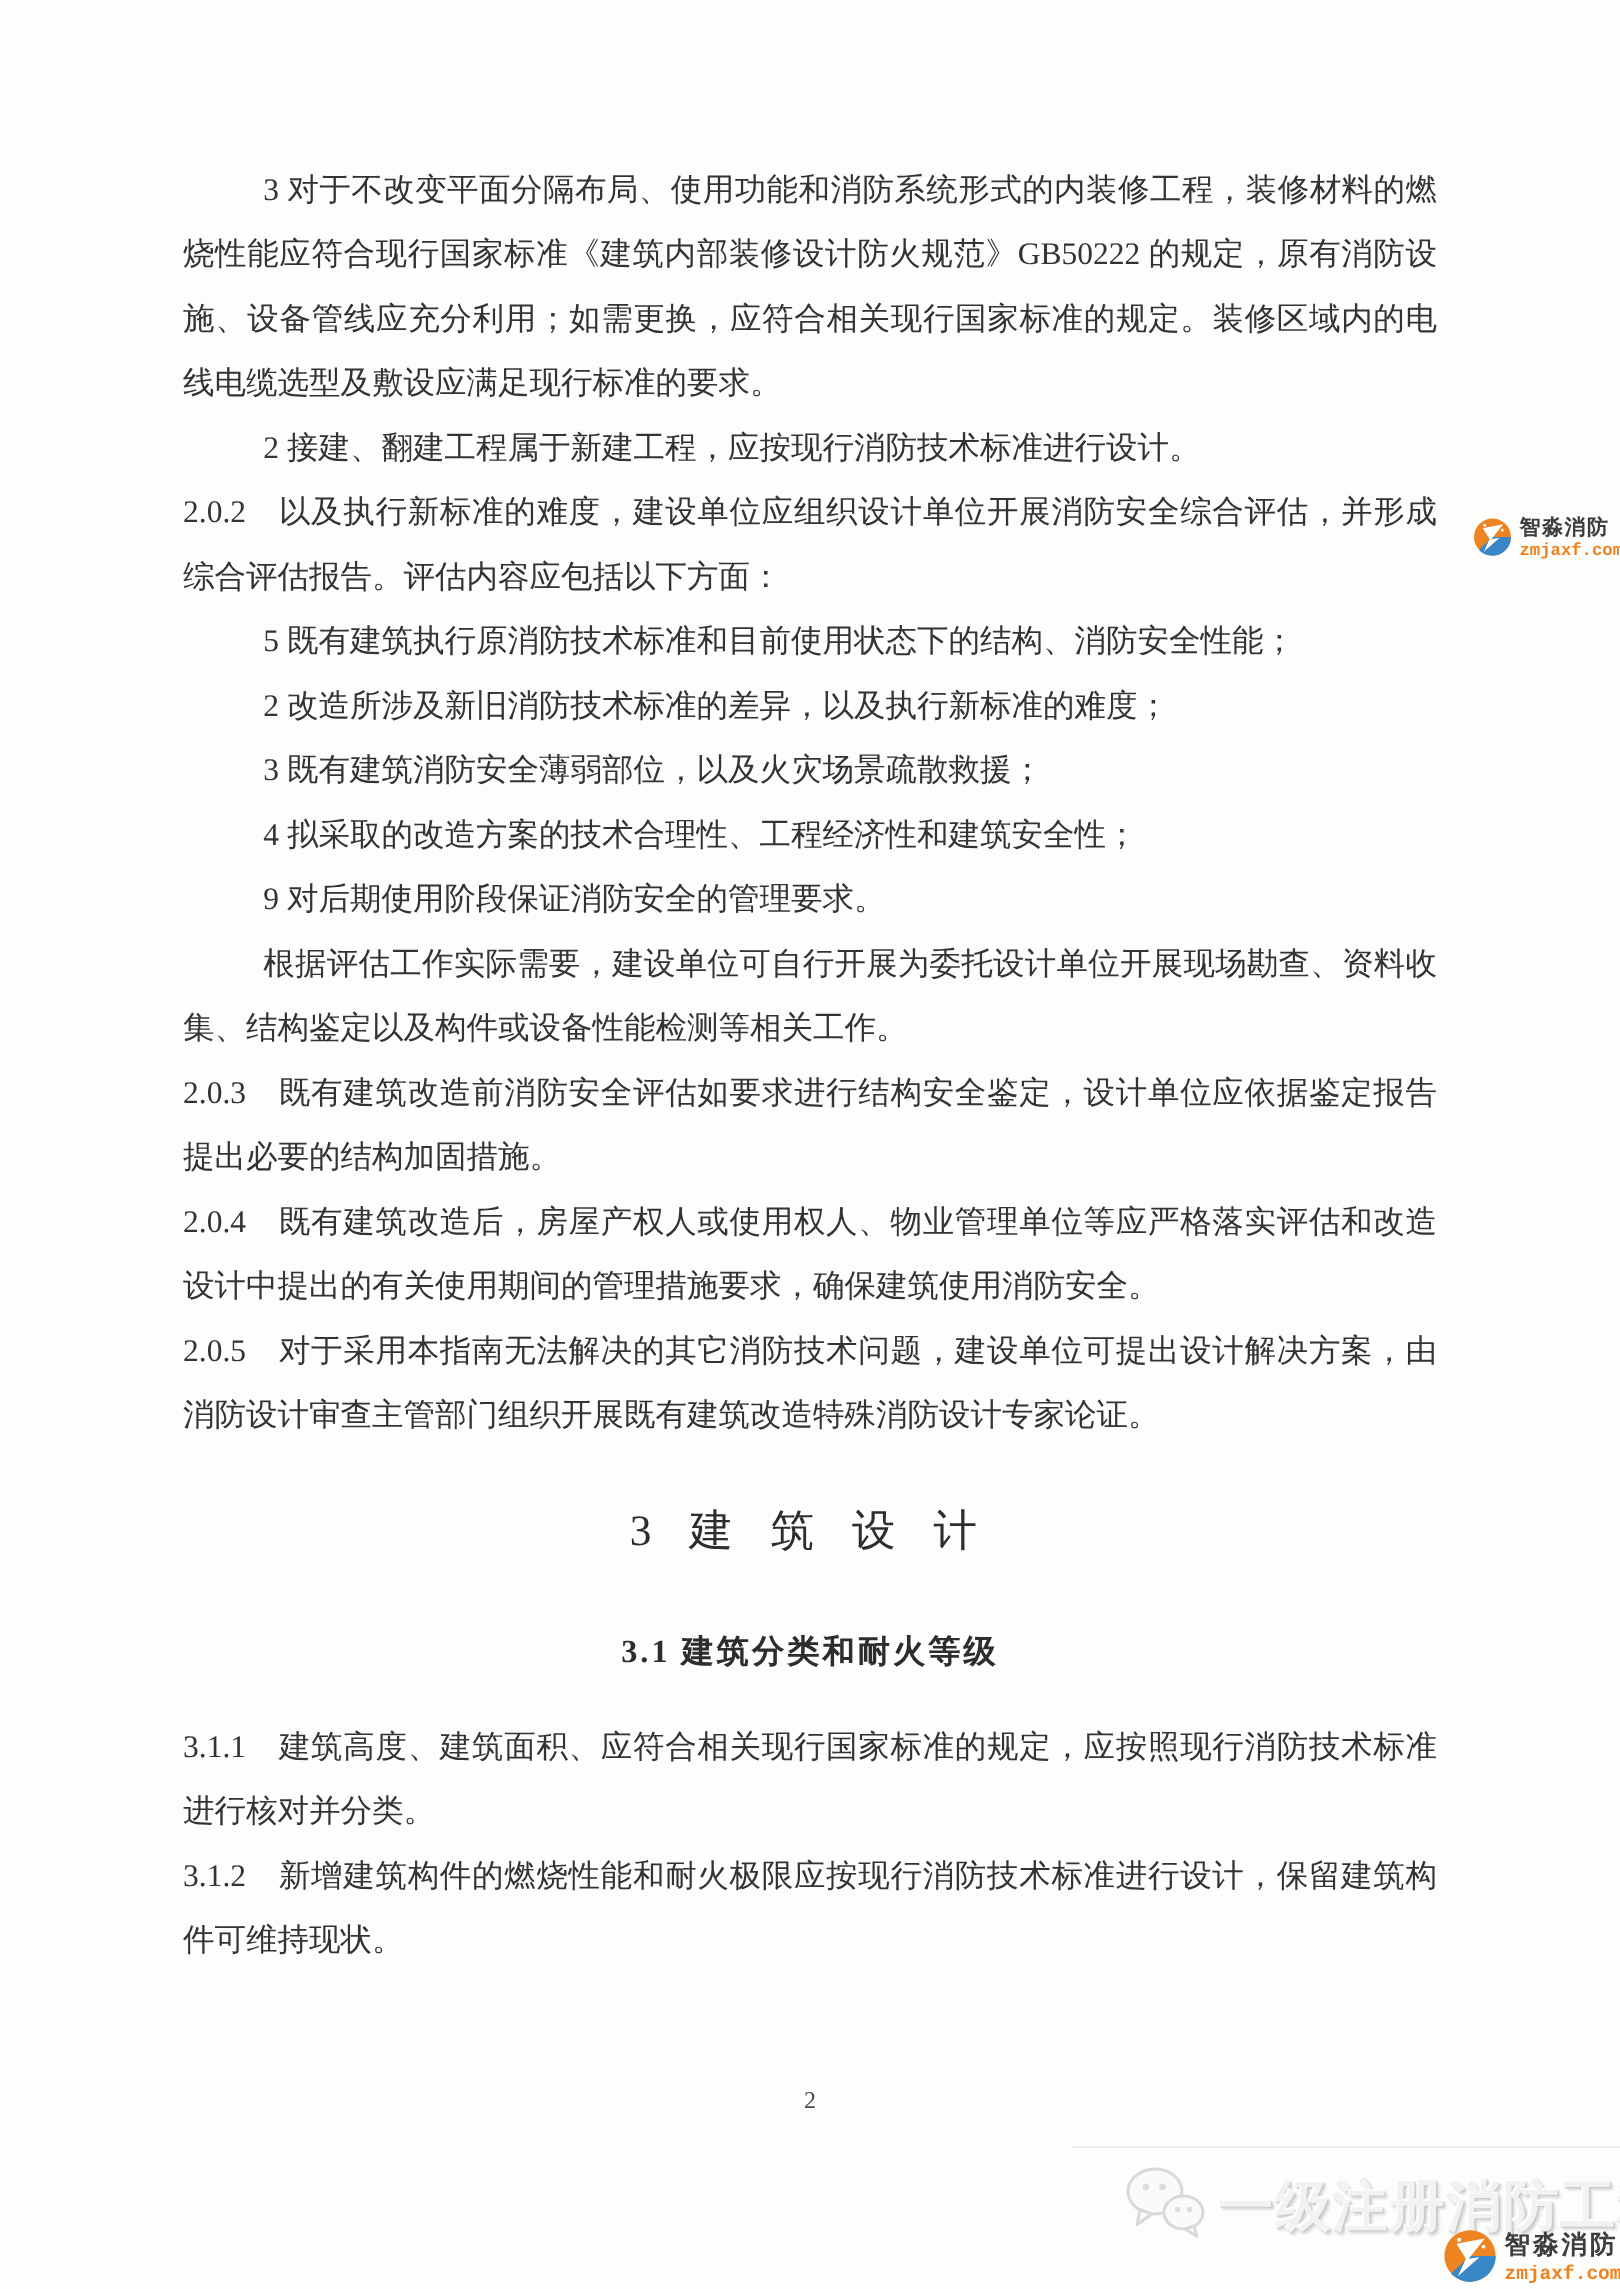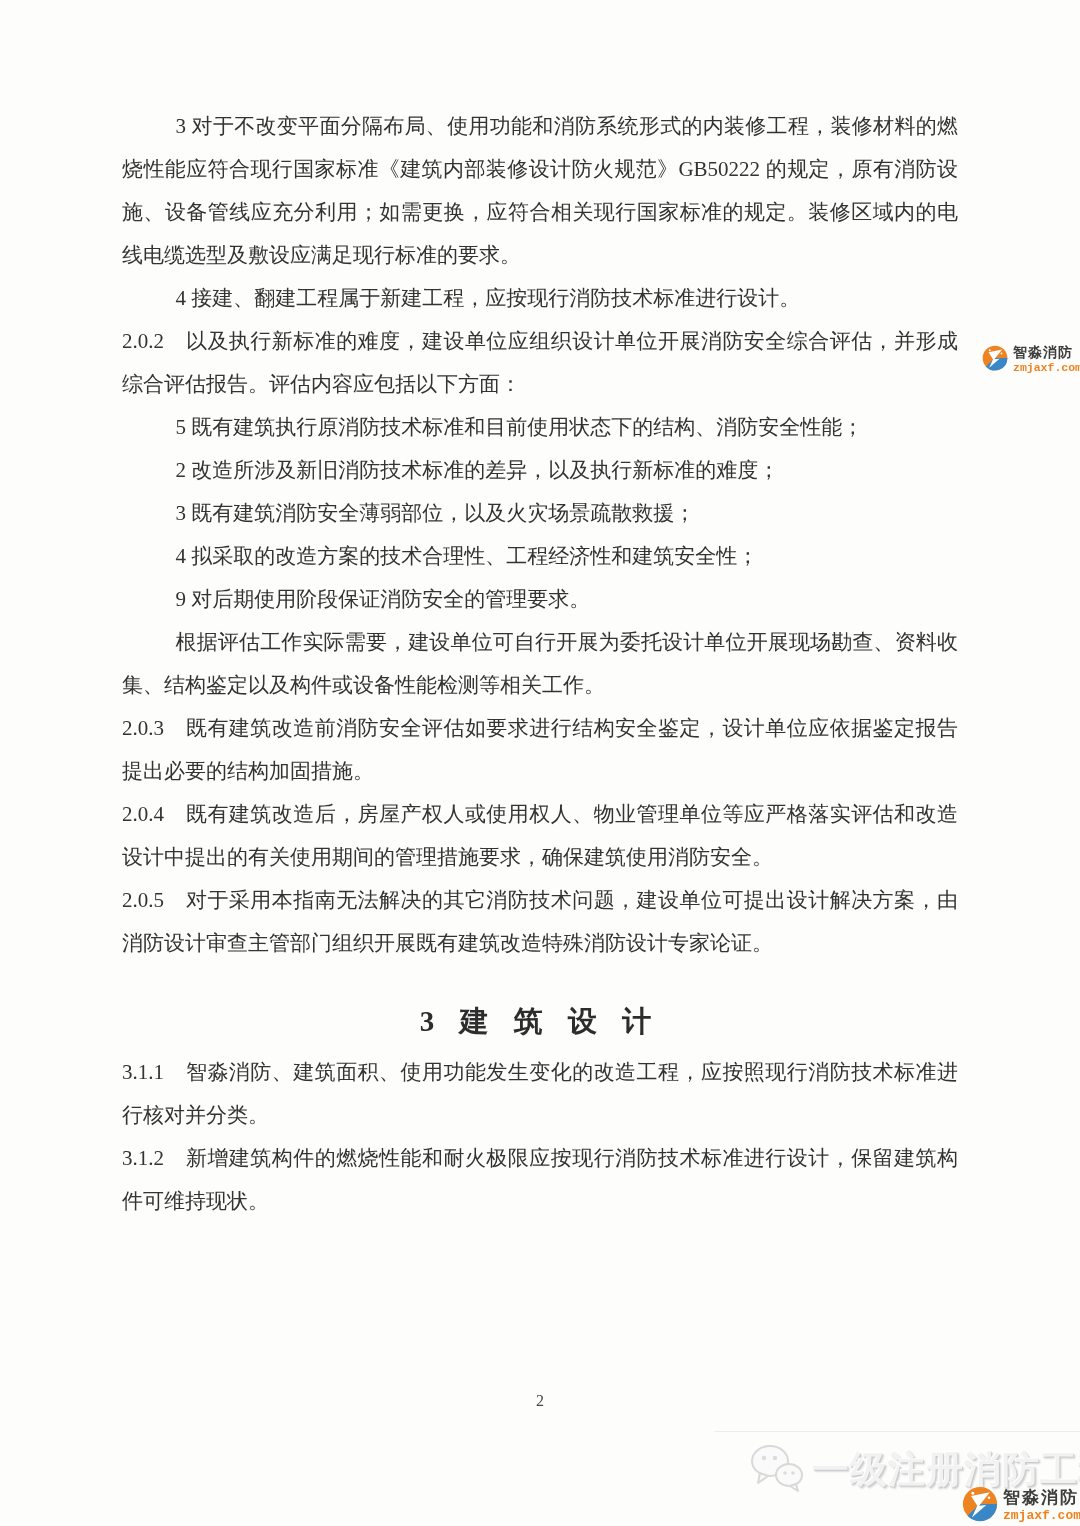--- a/index.html
+++ b/index.html
@@ -27,21 +27,21 @@
   .para {
     margin: 0;
     text-align: justify;
   }
   .para.indent { text-indent: 2.55em; }
   .para.item   { text-indent: 2.55em; }
   .para.clause { text-indent: 0; }
   .chapter-heading {
     margin: 26px 0 0 0;
     font-size: 29px;
-    font-weight: bold;
+    font-weight: normal;
     text-align: center;
     letter-spacing: 9px;
     line-height: 60px;
     color: #2d2d2d;
   }
   .section-heading {
     margin: 30px 0 22px 0;
     font-size: 21.5px;
     font-weight: bold;
     text-align: center;
@@ -110,35 +110,36 @@
   .footer-brand .brand-url  { font-size: 13px; }
 </style>
 </head>
 <body>
 
 <div class="page">
 
   <div class="content">
     <div>
         <p class="para indent">3 对于不改变平面分隔布局、使用功能和消防系统形式的内装修工程，装修材料的燃烧性能应符合现行国家标准《建筑内部装修设计防火规范》GB50222 的规定，原有消防设施、设备管线应充分利用；如需更换，应符合相关现行国家标准的规定。装修区域内的电线电缆选型及敷设应满足现行标准的要求。</p>
-        <p class="para indent">4 接建、翻建工程属于新建工程，应按现行消防技术标准进行设计。</p>
+        <p class="para indent">2 接建、翻建工程属于新建工程，应按现行消防技术标准进行设计。</p>
         <p class="para clause">2.0.2　以及执行新标准的难度，建设单位应组织设计单位开展消防安全综合评估，并形成综合评估报告。评估内容应包括以下方面：</p>
         <p class="para item">5 既有建筑执行原消防技术标准和目前使用状态下的结构、消防安全性能；</p>
         <p class="para item">2 改造所涉及新旧消防技术标准的差异，以及执行新标准的难度；</p>
         <p class="para item">3 既有建筑消防安全薄弱部位，以及火灾场景疏散救援；</p>
         <p class="para item">4 拟采取的改造方案的技术合理性、工程经济性和建筑安全性；</p>
         <p class="para item">9 对后期使用阶段保证消防安全的管理要求。</p>
         <p class="para indent">根据评估工作实际需要，建设单位可自行开展为委托设计单位开展现场勘查、资料收集、结构鉴定以及构件或设备性能检测等相关工作。</p>
         <p class="para clause">2.0.3　既有建筑改造前消防安全评估如要求进行结构安全鉴定，设计单位应依据鉴定报告提出必要的结构加固措施。</p>
         <p class="para clause">2.0.4　既有建筑改造后，房屋产权人或使用权人、物业管理单位等应严格落实评估和改造设计中提出的有关使用期间的管理措施要求，确保建筑使用消防安全。</p>
         <p class="para clause">2.0.5　对于采用本指南无法解决的其它消防技术问题，建设单位可提出设计解决方案，由消防设计审查主管部门组织开展既有建筑改造特殊消防设计专家论证。</p>
       </div>
     <h1 class="chapter-heading">3 建 筑 设 计</h1>
+    <h2 class="section-heading">3.1 建筑分类和耐火等级</h2>
     <div>
-        <p class="para clause">3.1.1　智淼消防、建筑面积、使用功能发生变化的改造工程，应按照现行消防技术标准进行核对并分类。</p>
+        <p class="para clause">3.1.1　建筑高度、建筑面积、应符合相关现行国家标准的规定，应按照现行消防技术标准进行核对并分类。</p>
         <p class="para clause">3.1.2　新增建筑构件的燃烧性能和耐火极限应按现行消防技术标准进行设计，保留建筑构件可维持现状。</p>
       </div>
   </div>
 
   <div class="side-watermark brand-badge">
     <span>
       <svg width="26" height="26" viewBox="0 0 40 40">
         <circle cx="20" cy="20" r="19" fill="#ee8322"></circle>
         <path d="M39 20 A19 19 0 0 1 6 33 L20 20 Z" fill="#3a87c8"></path>
         <path d="M10 11 L31 7 L19 22 L27 21 L11 35 L17 22 Z" fill="#ffffff"></path>

